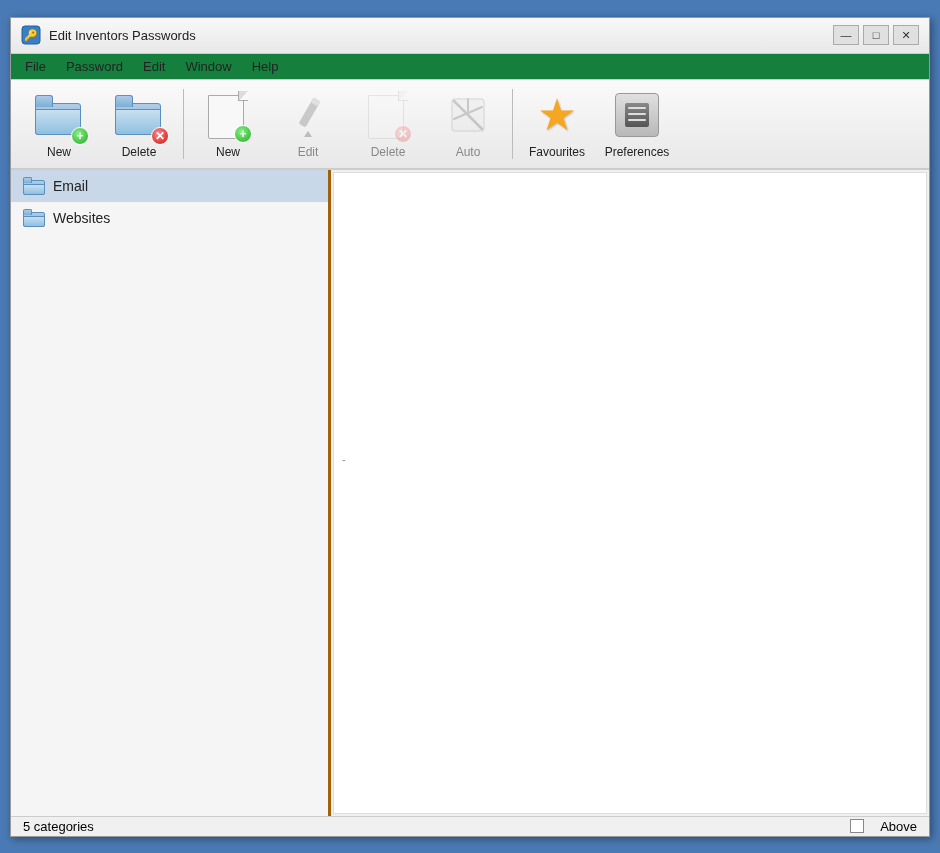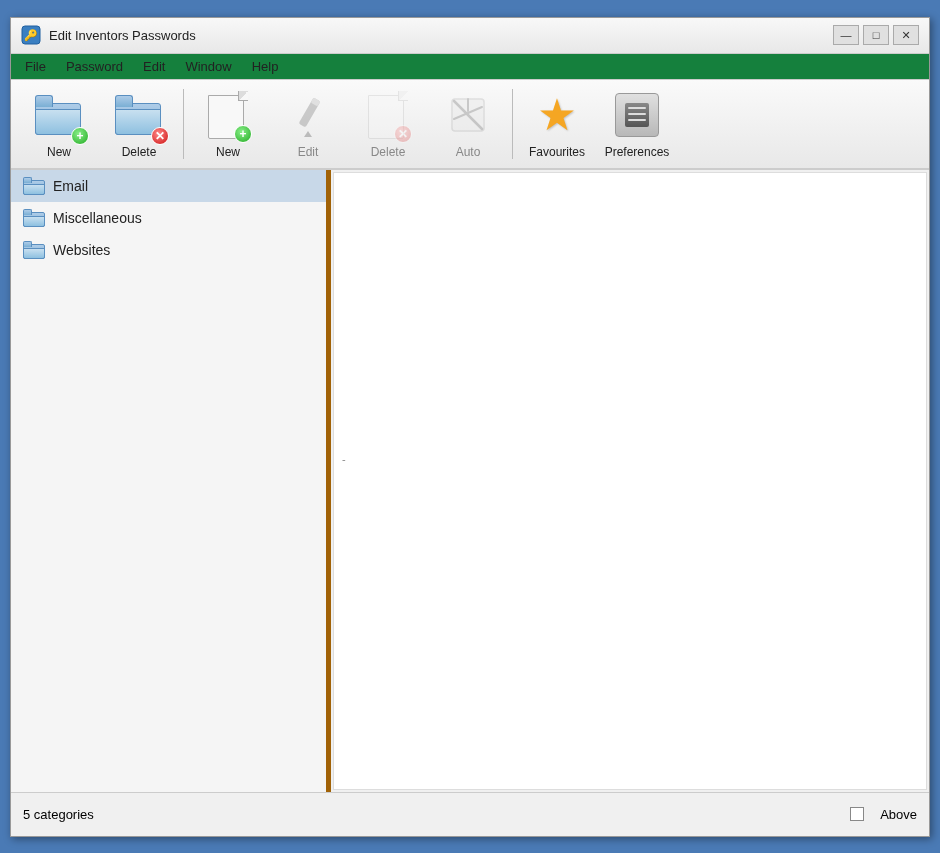--- a/index.html
+++ b/index.html
@@ -255,21 +255,21 @@
 
     
     .main-content {
       display: flex;
       flex: 1;
       overflow: hidden;
     }
     .sidebar {
       width: 320px;
       background: #f5f5f5;
-      border-right: 5px solid #a16207;
+      border-right: 3px solid #a16207;
       overflow-y: auto;
     }
     .sidebar-item {
       display: flex;
       align-items: center;
       gap: 8px;
       padding: 7px 12px;
       cursor: pointer;
       font-size: 14px;
       color: #222;
@@ -321,21 +321,21 @@
       position: relative;
     }
 
     .statusbar {
       display: flex;
       align-items: center;
       justify-content: space-between;
       background: #f0f0f0;
       border-top: 1px solid #ccc;
       padding: 4px 12px;
-      height: 44px;
+      height: 20px;
       font-size: 13px;
     }
     .statusbar-right {
       display: flex;
       align-items: center;
       gap: 6px;
     }
     .checkbox-area {
       display: flex;
       align-items: center;
@@ -487,28 +487,20 @@
           <div class="sf-front"></div>
         </div>
         <span>Email</span>
       </div>
       <div class="sidebar-item">
         <div class="sidebar-folder-icon">
           <div class="sf-back"></div>
           <div class="sf-tab"></div>
           <div class="sf-front"></div>
         </div>
-        <span>Miscellaneous</span>
-      </div>
-      <div class="sidebar-item">
-        <div class="sidebar-folder-icon">
-          <div class="sf-back"></div>
-          <div class="sf-tab"></div>
-          <div class="sf-front"></div>
-        </div>
         <span>Websites</span>
       </div>
     </div>
 
     <div class="detail-pane">
       <span style="position:absolute;top:280px;left:8px;font-size:11px;color:#888;">-</span>
     </div>
   </div>
 
   <div class="statusbar">

